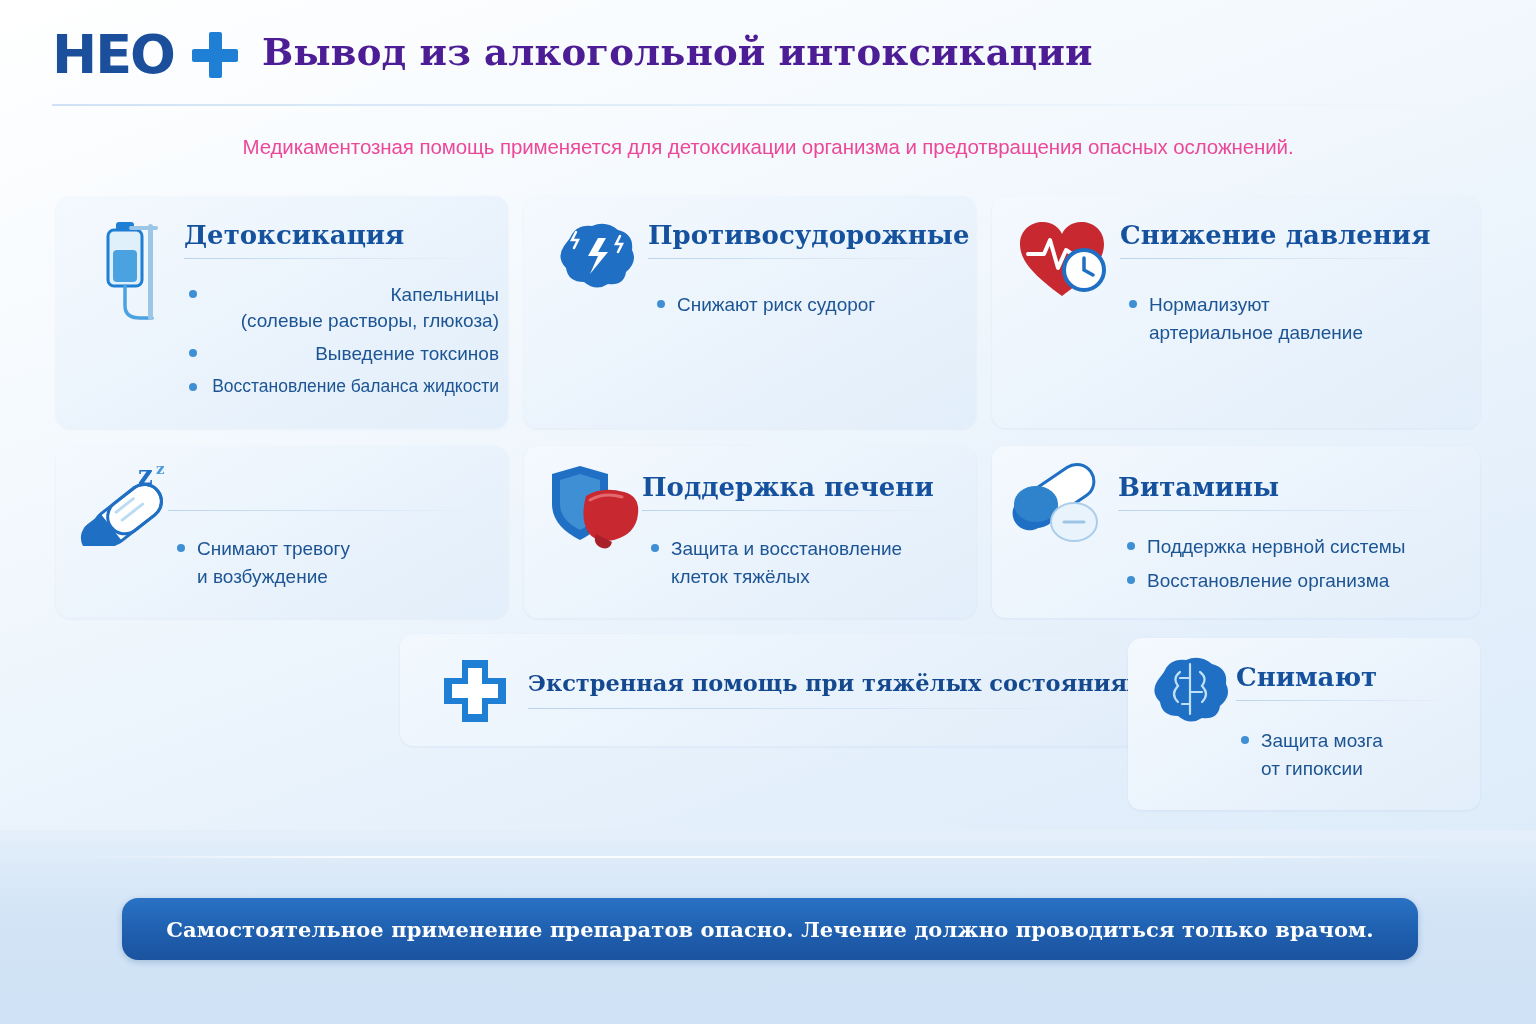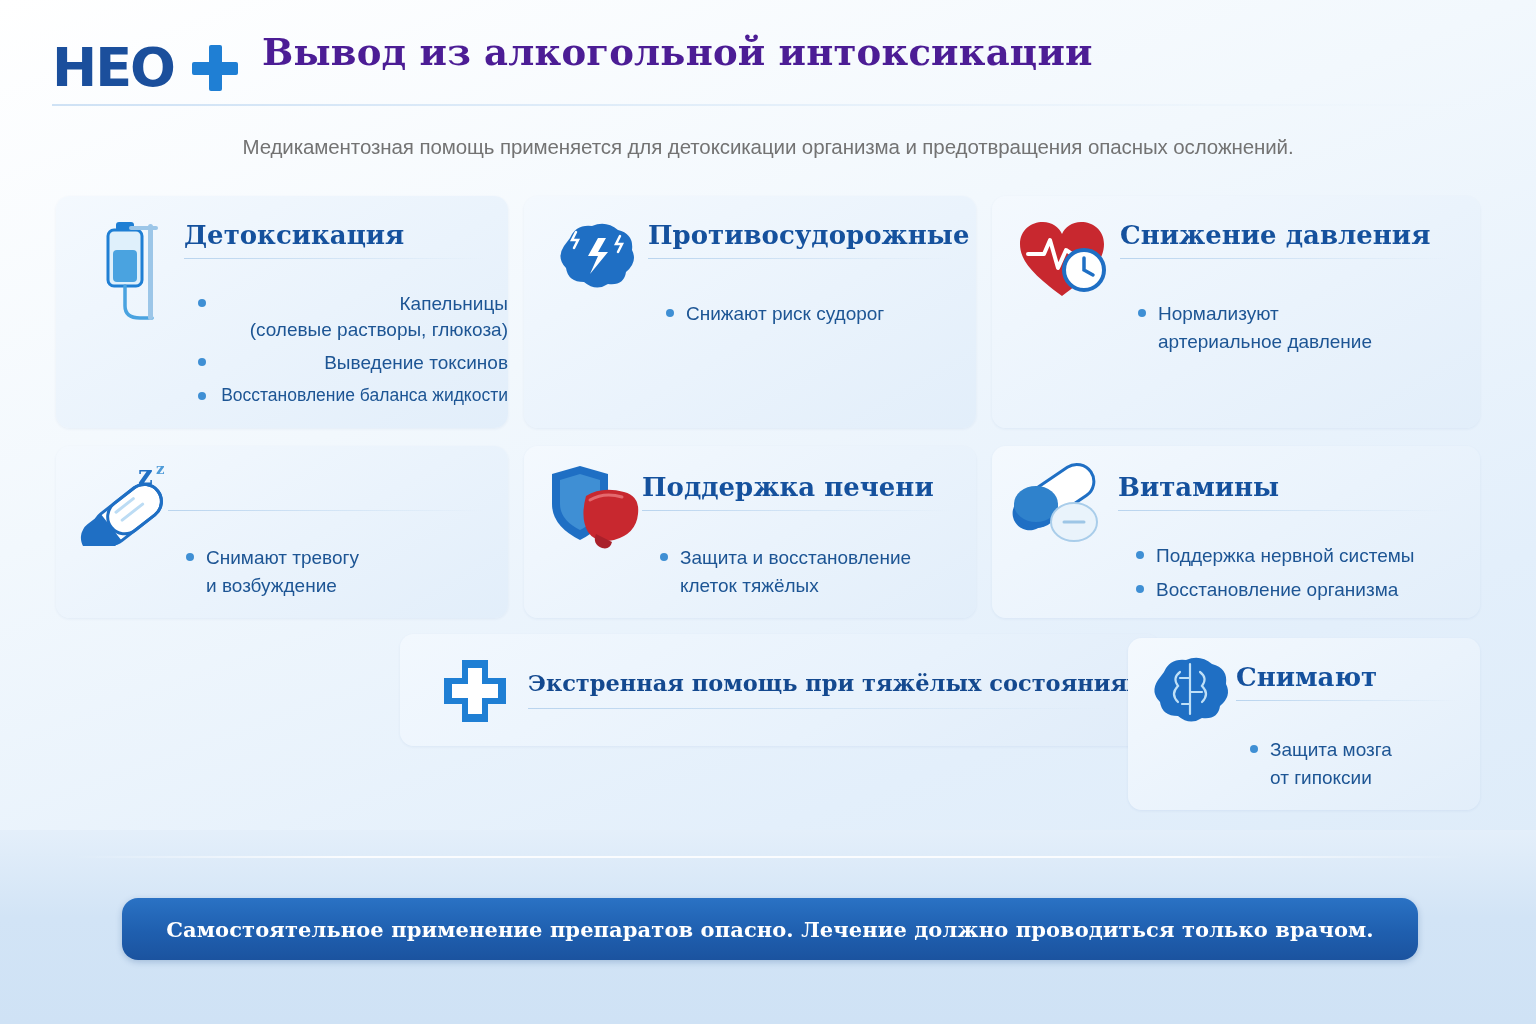--- a/index.html
+++ b/index.html
@@ -22,21 +22,20 @@
     width: 1536px;
     height: 108px;
   }
   .logo {
     position: absolute;
     left: 52px;
     top: 28px;
     display: flex;
     align-items: center;
     gap: 14px;
-    margin-top: 13px;
   }
   .logo-text {
     font-family: "DejaVu Sans", sans-serif;
     font-weight: 700;
     font-size: 54px;
     letter-spacing: -2px;
     color: #1b4f9c;
     line-height: 1;
   }
   .logo-plus {
@@ -77,21 +76,21 @@
     background: linear-gradient(to right, #cfe2f5 0%, #e8f2fb 60%, rgba(232,242,251,0) 100%);
   }
 
   .subtitle {
     position: absolute;
     left: 0; top: 135px;
     width: 1536px;
     text-align: center;
     font-family: "Liberation Sans", sans-serif;
     font-size: 20.5px;
-    color: #737373;
+    color: #ec4899;
     letter-spacing: -0.1px;
   }
 
   
   .card {
     position: absolute;
     background: linear-gradient(150deg, #f4f9fe 0%, #eaf3fc 55%, #e2eefa 100%);
     border-radius: 14px;
     box-shadow: 0 1px 3px rgba(40,90,150,0.07);
   }
@@ -103,21 +102,21 @@
     color: #15519d;
     white-space: nowrap;
   }
   .title-rule {
     position: absolute;
     height: 1px;
     background: linear-gradient(to right, #b9d4ee 0%, rgba(185,212,238,0) 100%);
   }
   .bullets {
     position: absolute;
-    margin: 16px;
+    margin: 7px;
     padding: 0;
     list-style: none;
   }
   .bullets li {
     position: relative;
     padding-left: 22px;
     font-family: "Liberation Sans", sans-serif;
     font-size: 19px;
     color: #1d5594;
     line-height: 1.45;

